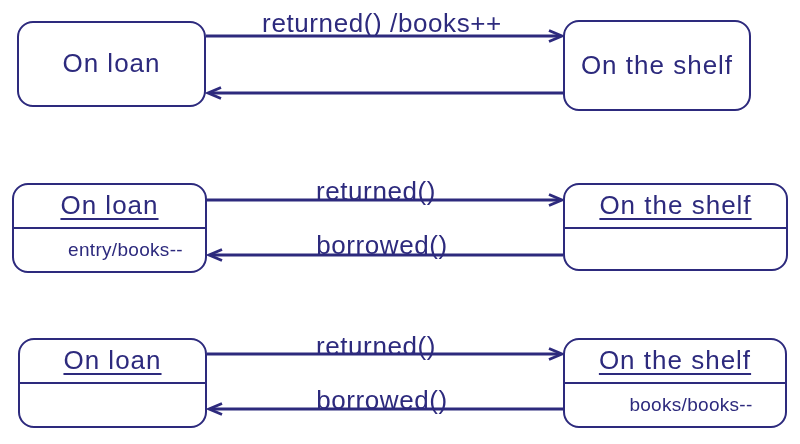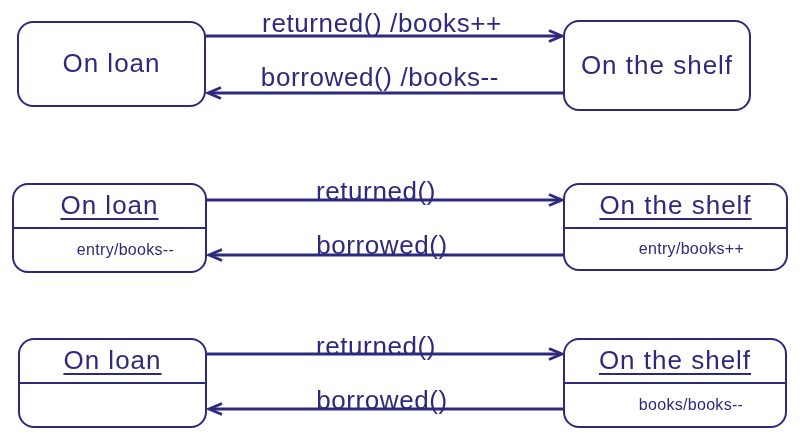--- a/index.html
+++ b/index.html
@@ -54,21 +54,21 @@
     text-decoration: underline;
     text-decoration-thickness: 2px;
     text-underline-offset: 4px;
     white-space: nowrap;
   }
   .state-action {
     flex: 1;
     display: flex;
     align-items: center;
     justify-content: center;
-    font-size: 16px;
+    font-size: 19px;
     letter-spacing: 0.3px;
     white-space: nowrap;
     margin-left: 32px;
   }
   .t-label {
     position: absolute;
     transform: translateX(-50%);
     font-size: 26px;
     letter-spacing: 0.6px;
     white-space: nowrap;
@@ -109,29 +109,27 @@
     </g>
   </svg>
 
   <div class="state-box simple" style="left:17px; top:21px; width:189px; height:86px;">
     <div class="state-title">On loan</div>
   </div>
   <div class="state-box simple" style="left:563px; top:20px; width:188px; height:91px;">
     <div class="state-title">On the shelf</div>
   </div>
   <div class="t-label" style="left:382px; top:8px;">returned() /books++</div>
-  <div class="t-label" style="left:380px; top:62px;">borrowed() /books--</div>
 
   <div class="state-box compart" style="left:12px; top:183px; width:195px; height:90px;">
     <div class="state-title">On loan</div>
     <div class="state-action">entry/books--</div>
   </div>
   <div class="state-box compart" style="left:563px; top:183px; width:225px; height:88px;">
     <div class="state-title">On the shelf</div>
-    <div class="state-action">entry/books++</div>
   </div>
   <div class="t-label" style="left:376px; top:176px;">returned()</div>
   <div class="t-label" style="left:382px; top:230px;">borrowed()</div>
 
   <div class="state-box compart" style="left:18px; top:338px; width:189px; height:90px;">
     <div class="state-title">On loan</div>
   </div>
   <div class="state-box compart" style="left:563px; top:338px; width:224px; height:90px;">
     <div class="state-title">On the shelf</div>
     <div class="state-action">books/books--</div>

